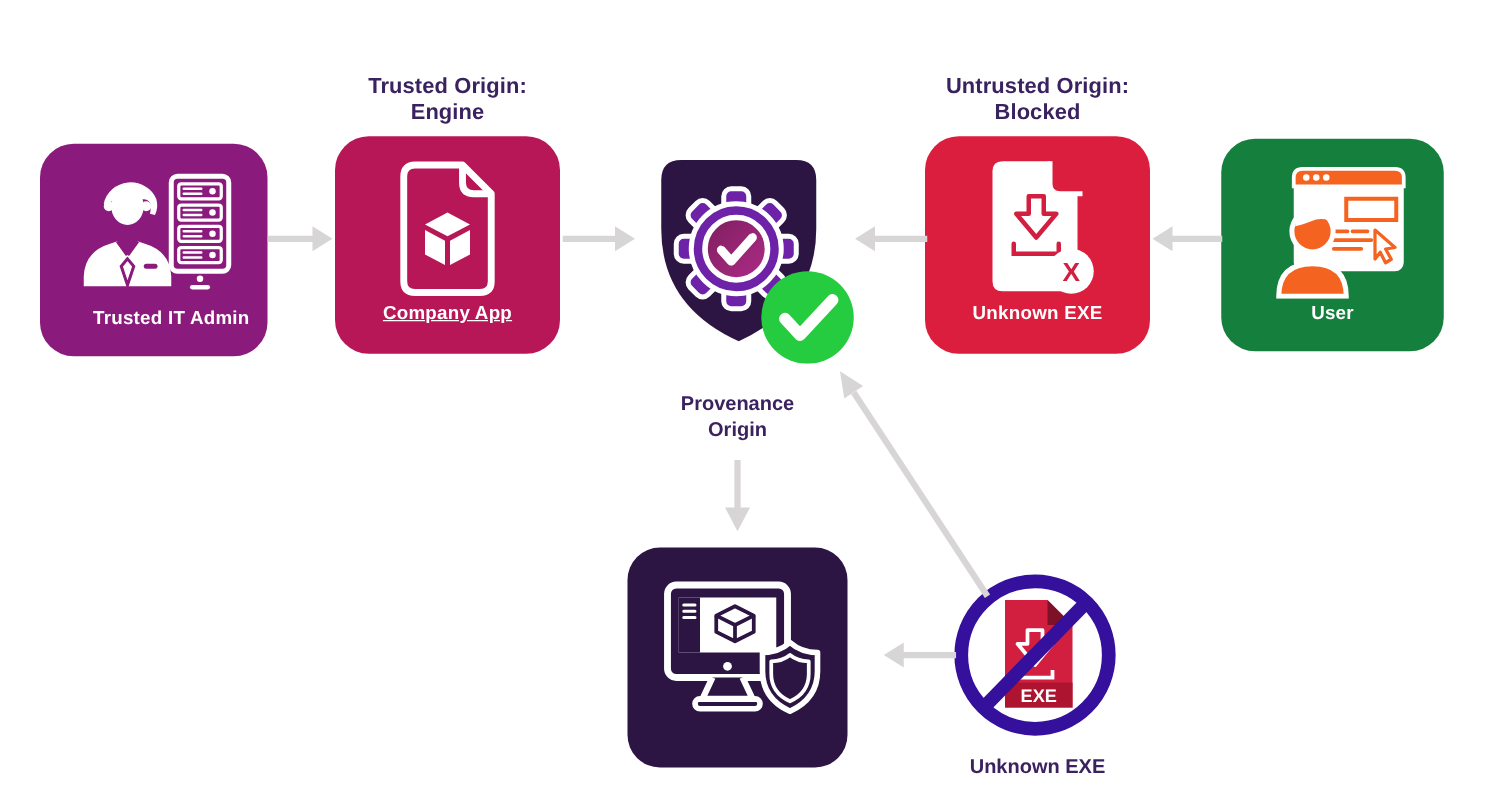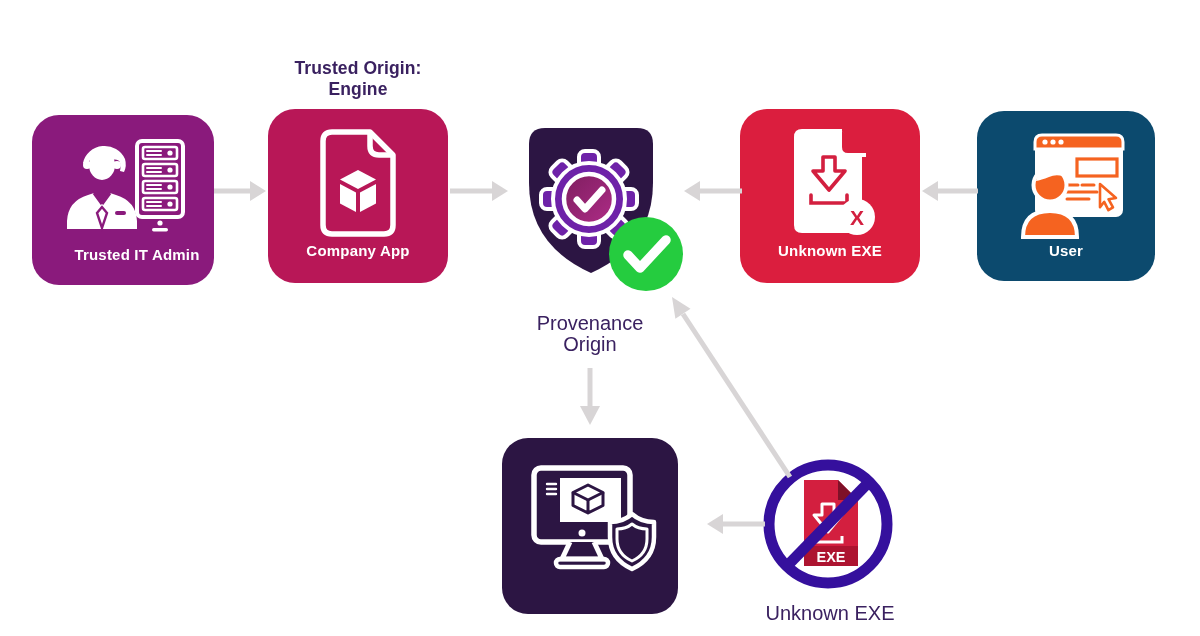--- a/index.html
+++ b/index.html
@@ -12,35 +12,39 @@
   .node-label{
     position:absolute;left:0;right:0;text-align:center;
     color:#ffffff;font-weight:700;font-size:15px;letter-spacing:.2px;
   }
   .heading{
     position:absolute;text-align:center;color:#3A2160;
     font-weight:700;font-size:17.5px;line-height:21px;letter-spacing:.1px;
   }
   .dark-label{
     position:absolute;text-align:center;color:#3A2160;
-    font-weight:400;font-size:20px;line-height:21px;
+    font-weight:700;font-size:16px;line-height:21px;
   }
   .arrow{position:absolute;}
   .exe-band-text{font-family:"Liberation Sans",sans-serif;font-weight:700;}
 </style>
 </head>
 <body>
 
 <div class="canvas">
 
   <div class="heading" style="left:256px;top:27px;width:204px;">
     <div>Trusted Origin:</div>
     <div>Engine</div>
   </div>
 
+  <div class="heading" style="left:728px;top:27px;width:204px;">
+    <div>Untrusted Origin:</div>
+    <div>Blocked</div>
+  </div>
 
   <div class="tile" style="left:32px;top:84px;width:182px;height:170px;border-radius:27px;background:#8A1A7C;">
     <svg width="132" height="104" viewBox="0 0 132 104" style="margin-top:16px;">
 
       <g>
         <path d="M26,32 a22,21 0 0 1 42,-4 q2,7 -1,13 l-4,-1 q3,-14 -9,-11 q-13,4 -21,0 l-4,6 z" fill="#ffffff"></path>
         <ellipse cx="45" cy="34" rx="13" ry="15" fill="#ffffff"></ellipse>
         <circle cx="30" cy="34" r="4" fill="#ffffff"></circle>
         <circle cx="60" cy="34" r="4" fill="#ffffff"></circle>
         <path d="M10,98 v-8 q1,-20 21,-26 l6,-2 l8,10 l8,-10 l6,2 q20,6 21,26 v8 z" fill="#ffffff"></path>
@@ -79,21 +83,21 @@
   <div class="tile" style="left:268px;top:78px;width:180px;height:174px;border-radius:27px;background:#B81757;">
     <svg width="92" height="112" viewBox="0 0 92 112" style="margin-top:18px;">
       <path d="M58,5 H20 q-9,0 -9,9 v84 q0,9 9,9 h52 q9,0 9,-9 V28 z" fill="none" stroke="#ffffff" stroke-width="5.5" stroke-linejoin="round"></path>
       <path d="M58,5 v14 q0,9 9,9 h14" fill="none" stroke="#ffffff" stroke-width="5.5" stroke-linejoin="round"></path>
       <g fill="#ffffff">
         <polygon points="46,43 64,52.5 46,62 28,52.5"></polygon>
         <polygon points="28,57 44,65.5 44,85 28,76.5"></polygon>
         <polygon points="64,57 48,65.5 48,85 64,76.5"></polygon>
       </g>
     </svg>
-    <div class="node-label" style="bottom:24px;">Company App</div>
+    <div class="node-label" style="bottom:24px;text-decoration:underline;">Company App</div>
   </div>
 
   <div class="tile" style="left:515px;top:94px;width:170px;height:166px;">
     <svg width="170" height="166" viewBox="0 0 170 166">
       <defs>
         <linearGradient id="gmag" x1="0" y1="0" x2="1" y2="1">
           <stop offset="0" stop-color="#7E1E5F"></stop>
           <stop offset="1" stop-color="#AE2C87"></stop>
         </linearGradient>
       </defs>
@@ -132,21 +136,21 @@
         <path d="M31,70 v8 h36 v-8" fill="none" stroke="#D31F3F" stroke-width="3.6" stroke-linecap="round"></path>
       </g>
       <g>
         <circle cx="77" cy="92" r="18" fill="#ffffff"></circle>
         <text x="77" y="99.5" text-anchor="middle" font-family="Liberation Sans, sans-serif" font-weight="700" font-size="21" fill="#D31F3F">X</text>
       </g>
     </svg>
     <div class="node-label" style="bottom:24px;">Unknown EXE</div>
   </div>
 
-  <div class="tile" style="left:977px;top:80px;width:178px;height:170px;border-radius:27px;background:#0c4a6e;align-items:center;">
+  <div class="tile" style="left:977px;top:80px;width:178px;height:170px;border-radius:27px;background:#15803d;align-items:center;">
     <svg width="130" height="110" viewBox="0 0 130 110" style="margin-top:18px;">
       <g>
         <rect x="34" y="6" width="88" height="82" rx="7" fill="#ffffff"></rect>
         <path d="M41,6 h74 q7,0 7,7 v7 H34 v-7 q0,-7 7,-7 z" fill="#F56320" stroke="#ffffff" stroke-width="3"></path>
         <circle cx="44" cy="13" r="2.6" fill="#ffffff"></circle>
         <circle cx="52" cy="13" r="2.6" fill="#ffffff"></circle>
         <circle cx="60" cy="13" r="2.6" fill="#ffffff"></circle>
         <rect x="76" y="30" width="40" height="17" fill="none" stroke="#F56320" stroke-width="3.2"></rect>
         <g stroke="#F56320" stroke-width="3" stroke-linecap="round">
           <path d="M66,56 h11 M81,56 h12"></path>

